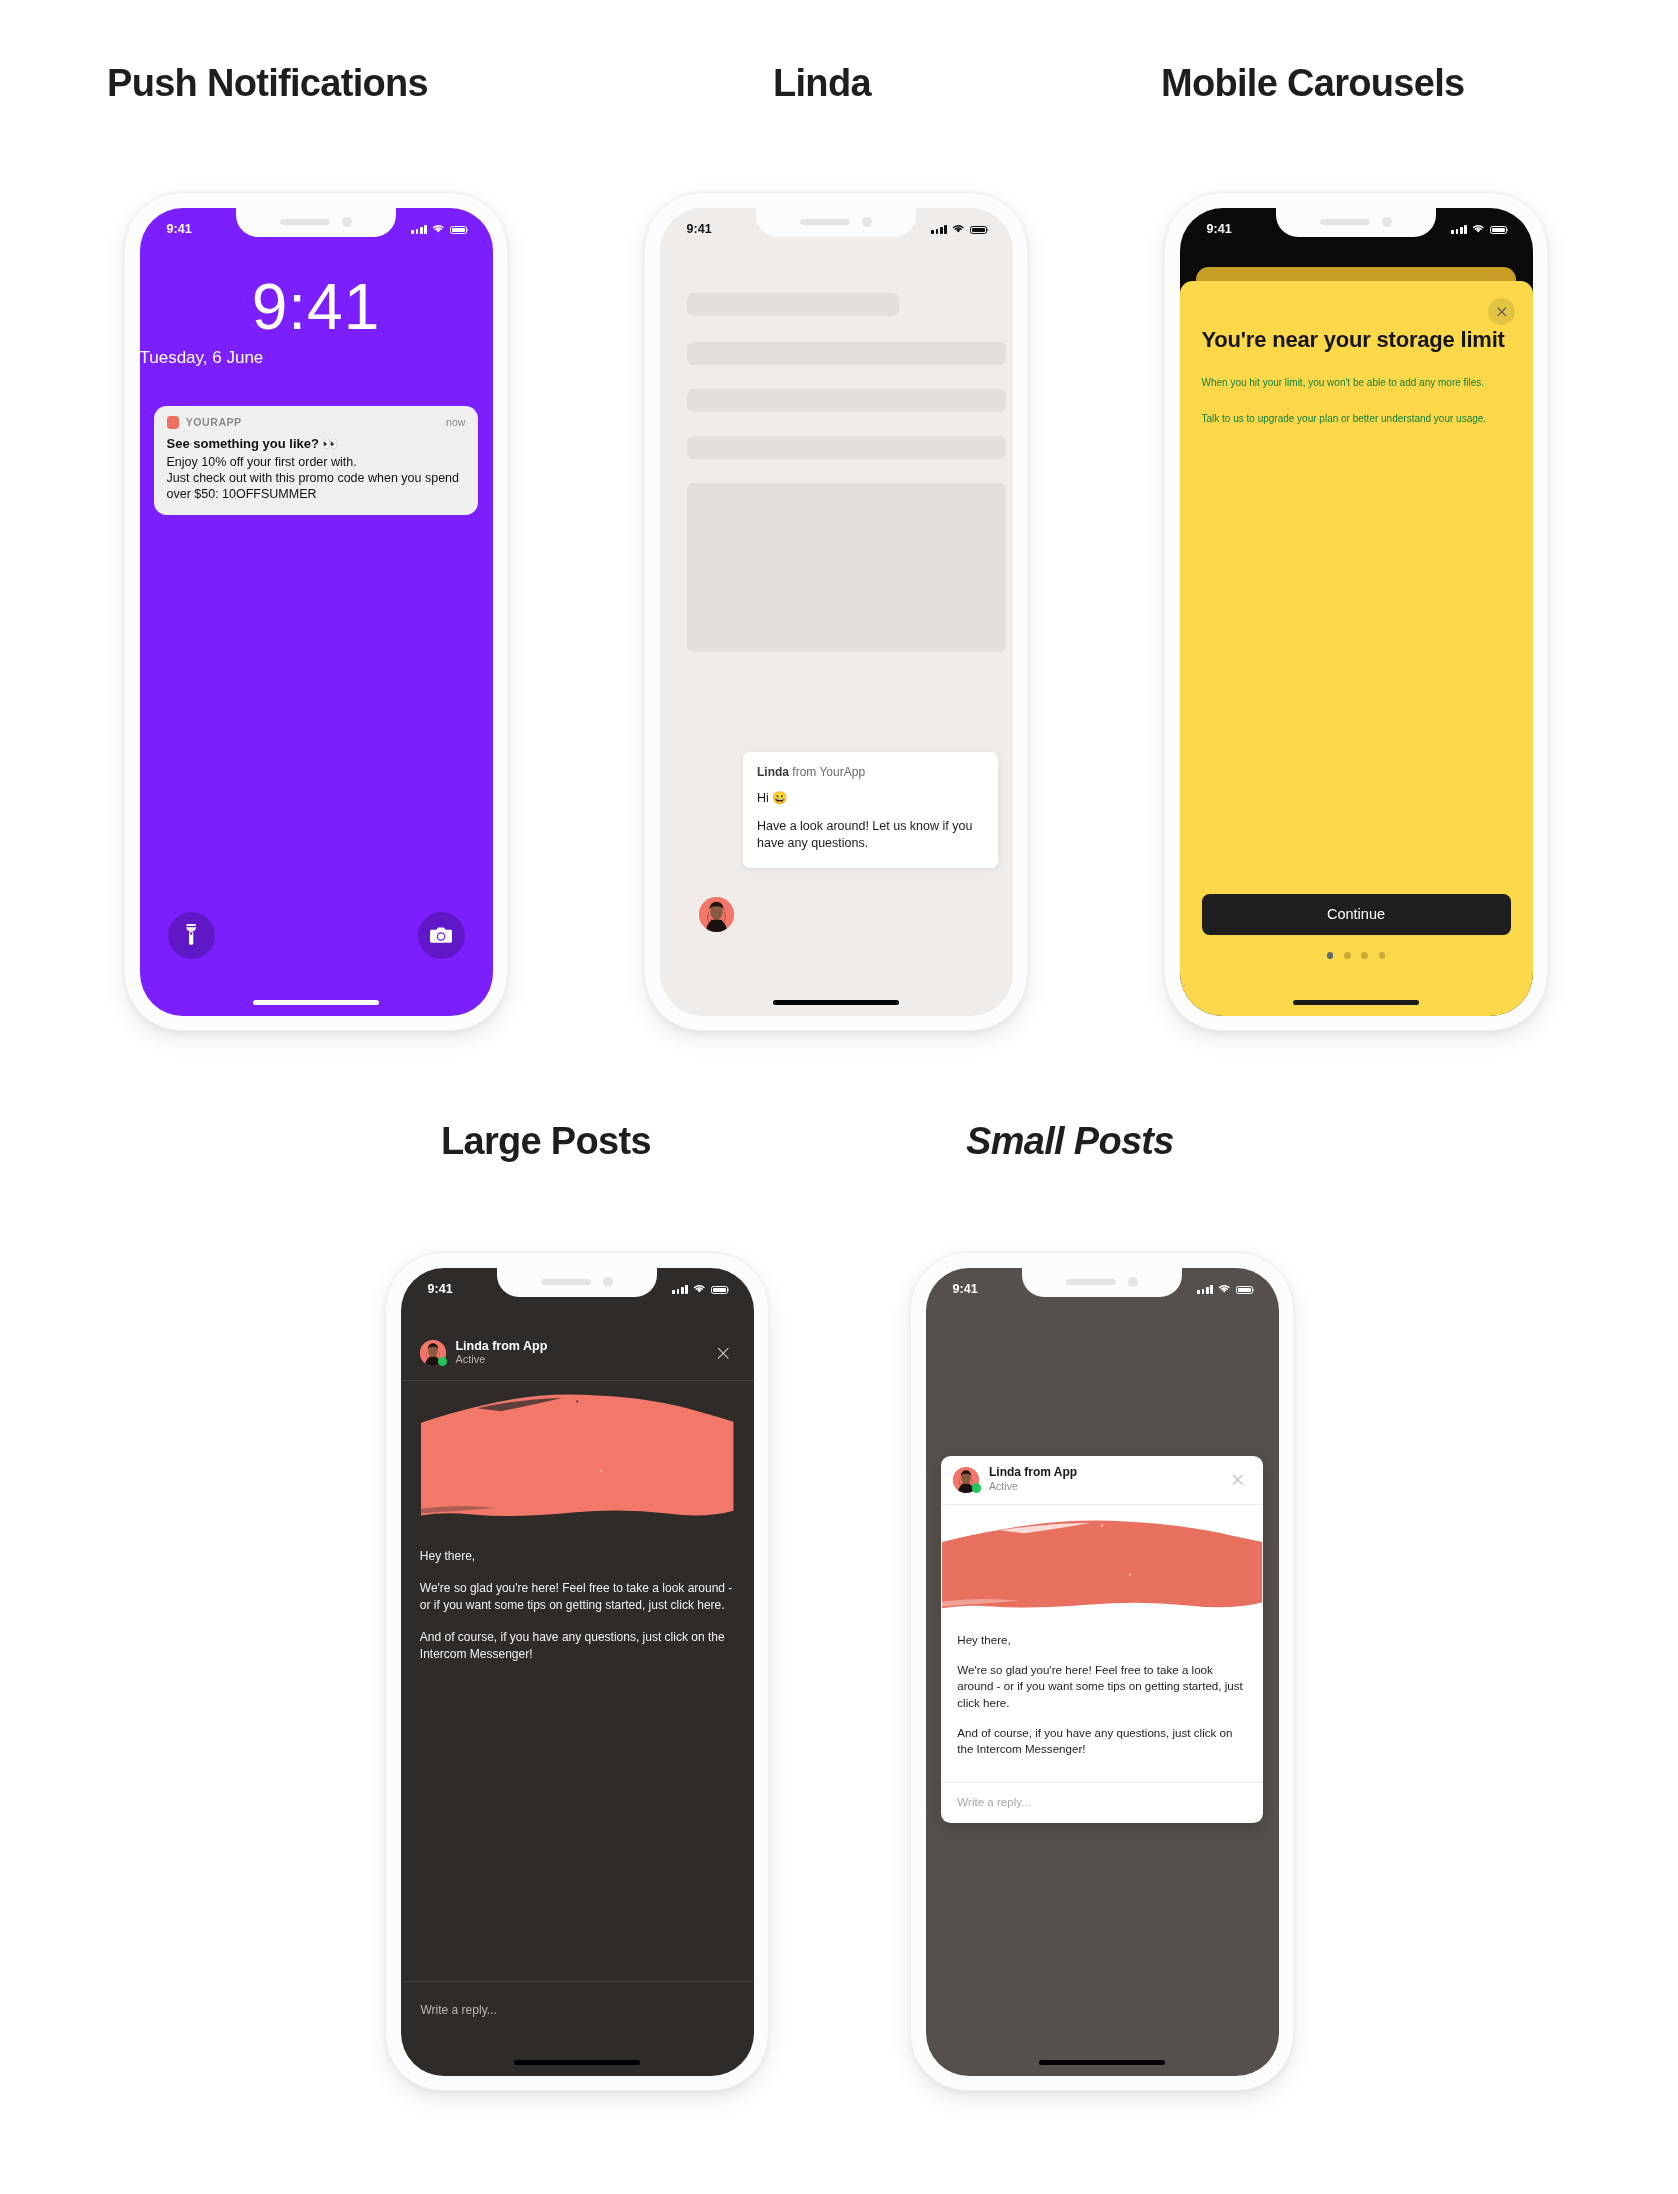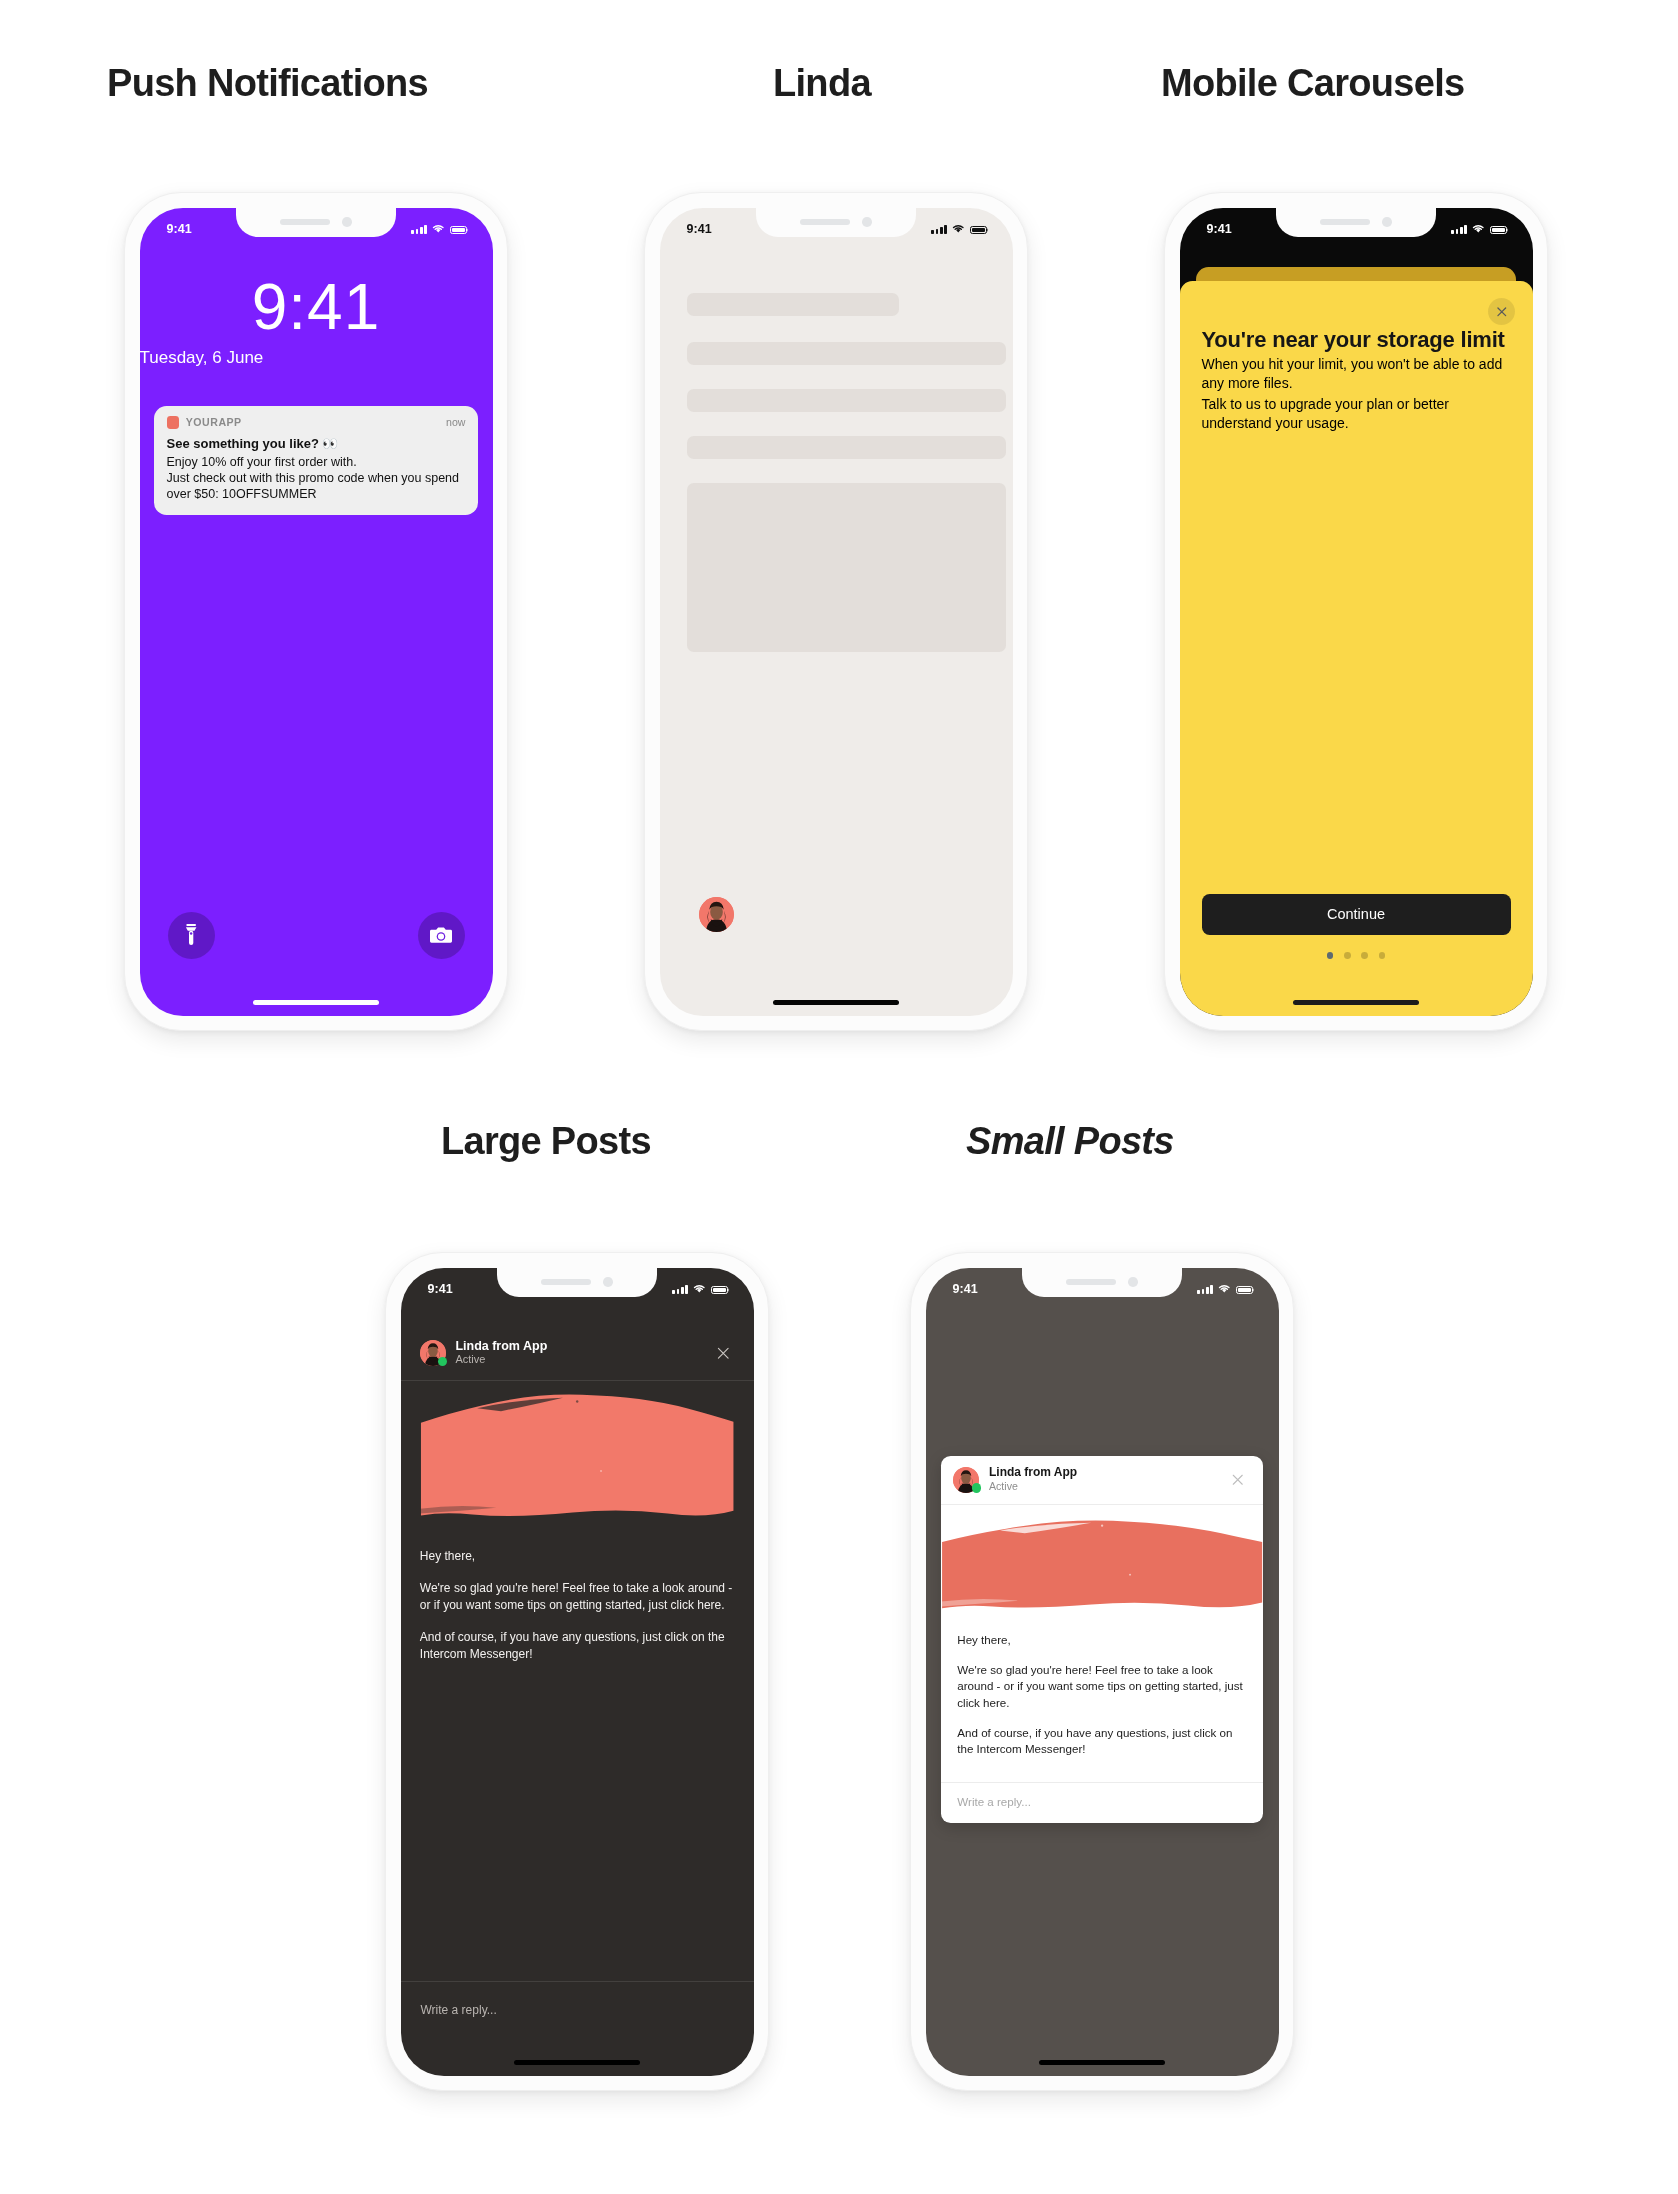--- a/index.html
+++ b/index.html
@@ -155,21 +155,21 @@
     background: #FAD849; border-radius: 12.5px 12.5px 0 0;
     padding: 22px 22px 0 22px;
   }
   .car-close {
     position:absolute; right: 17.4px; top: 17.4px;
     width: 27px; height: 27px; border-radius: 50%;
     background: rgba(0,0,0,0.09);
     display:flex; align-items:center; justify-content:center;
   }
   .car-title { font-size: 22px; font-weight: 700; color:#161616; line-height: 1.23; letter-spacing:-0.2px; margin-top: 23px; }
-  .car-p { font-size: 14px; color:#000000; line-height: 1.36; margin-top: 2px; }
+  .car-p { font-size: 10px; color:#15803d; line-height: 1.36; margin-top: 23px; }
   .car-cta {
     position:absolute; left: 22px; right: 22px; bottom: 81px;
     background: #1E1E1E; color:#fff; border: none;
     border-radius: 7.7px; height: 41px;
     font-family: "Liberation Sans", sans-serif;
     font-size: 14.5px; font-weight: 400;
     display:flex; align-items:center; justify-content:center; cursor:pointer;
   }
   .car-dots {
     position:absolute; left: 0; right: 0; bottom: 57px;
@@ -348,20 +348,27 @@
           <circle cx="36" cy="36" r="36" fill="#F2776A"></circle>
           <path d="M14 72 q3-26 22-26 q19 0 22 26 Z" fill="#1A1210"></path>
           <ellipse cx="36" cy="31" rx="13" ry="16" fill="#8A5A42"></ellipse>
           <path d="M21 26 q2-16 15-16 q13 0 15 16 q-4 -7 -15 -7 q-11 0 -15 7 Z" fill="#241611"></path>
           <path d="M21 28 q-5 14 0 26 q-7 -12 0 -26 Z" fill="#241611"></path>
           <path d="M51 28 q5 14 0 26 q7 -12 0 -26 Z" fill="#241611"></path>
           <path d="M24 46 q12 10 24 0 q-4 15 -12 15 q-8 0 -12 -15 Z" fill="#1A1210"></path>
         </svg>
       </div>
 
+      <div class="chat-bubble">
+        <div class="chat-from">
+          <b>Linda</b><span> from YourApp</span>
+        </div>
+        <div class="chat-line">Hi 😀</div>
+        <div class="chat-line">Have a look around! Let us know if you have any questions.</div>
+      </div>
 
       <div class="home-ind"></div>
     </div>
   </div>
 
   <div class="phone" id="phone-carousel">
     <div class="screen">
 
       <div class="statusbar">
         <div class="st-time">9:41</div>

